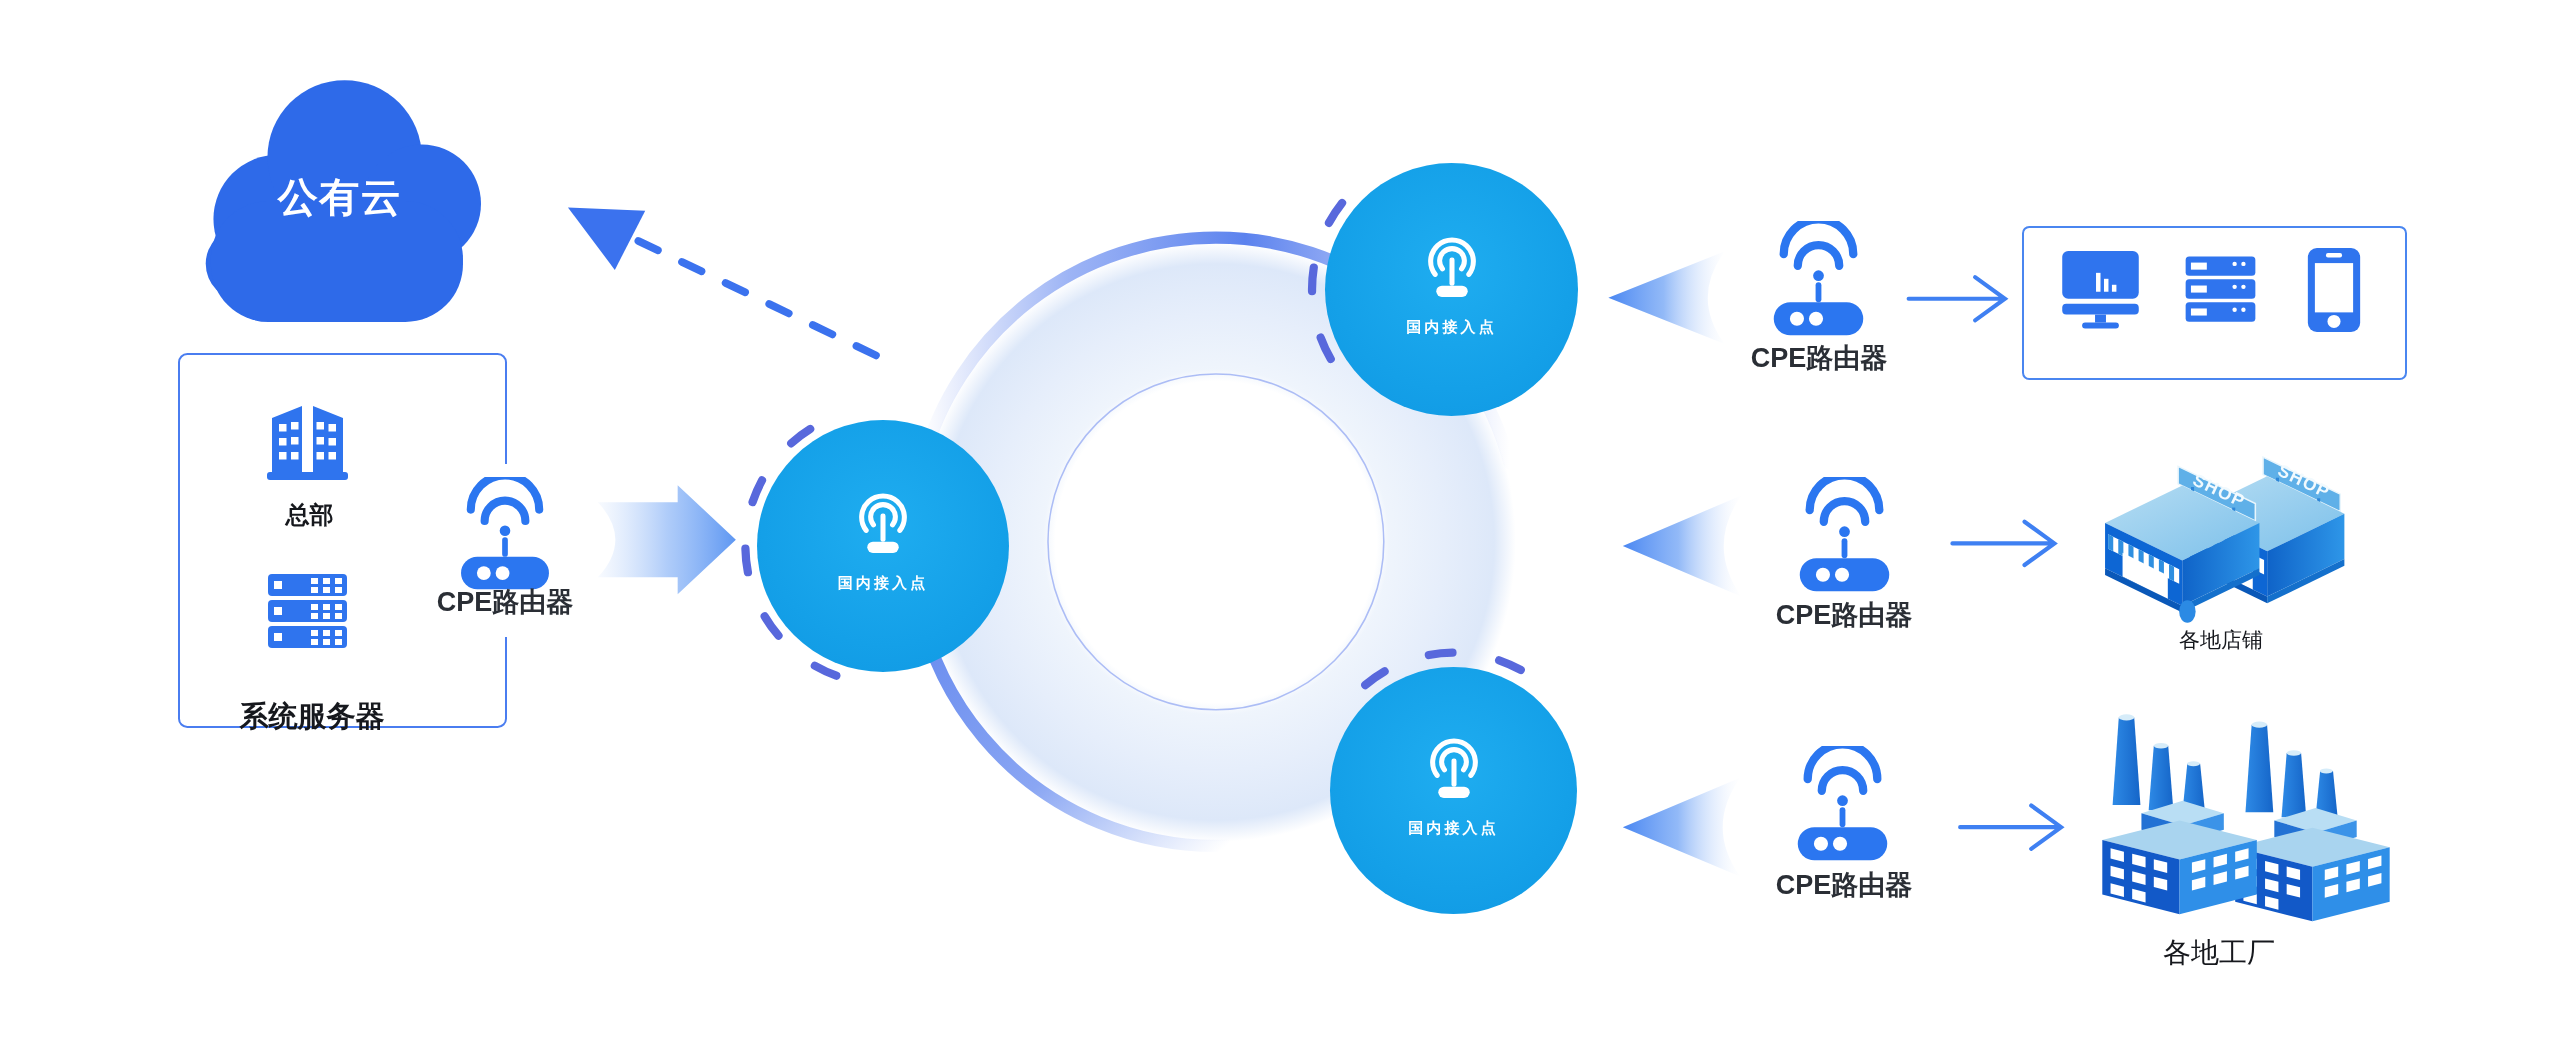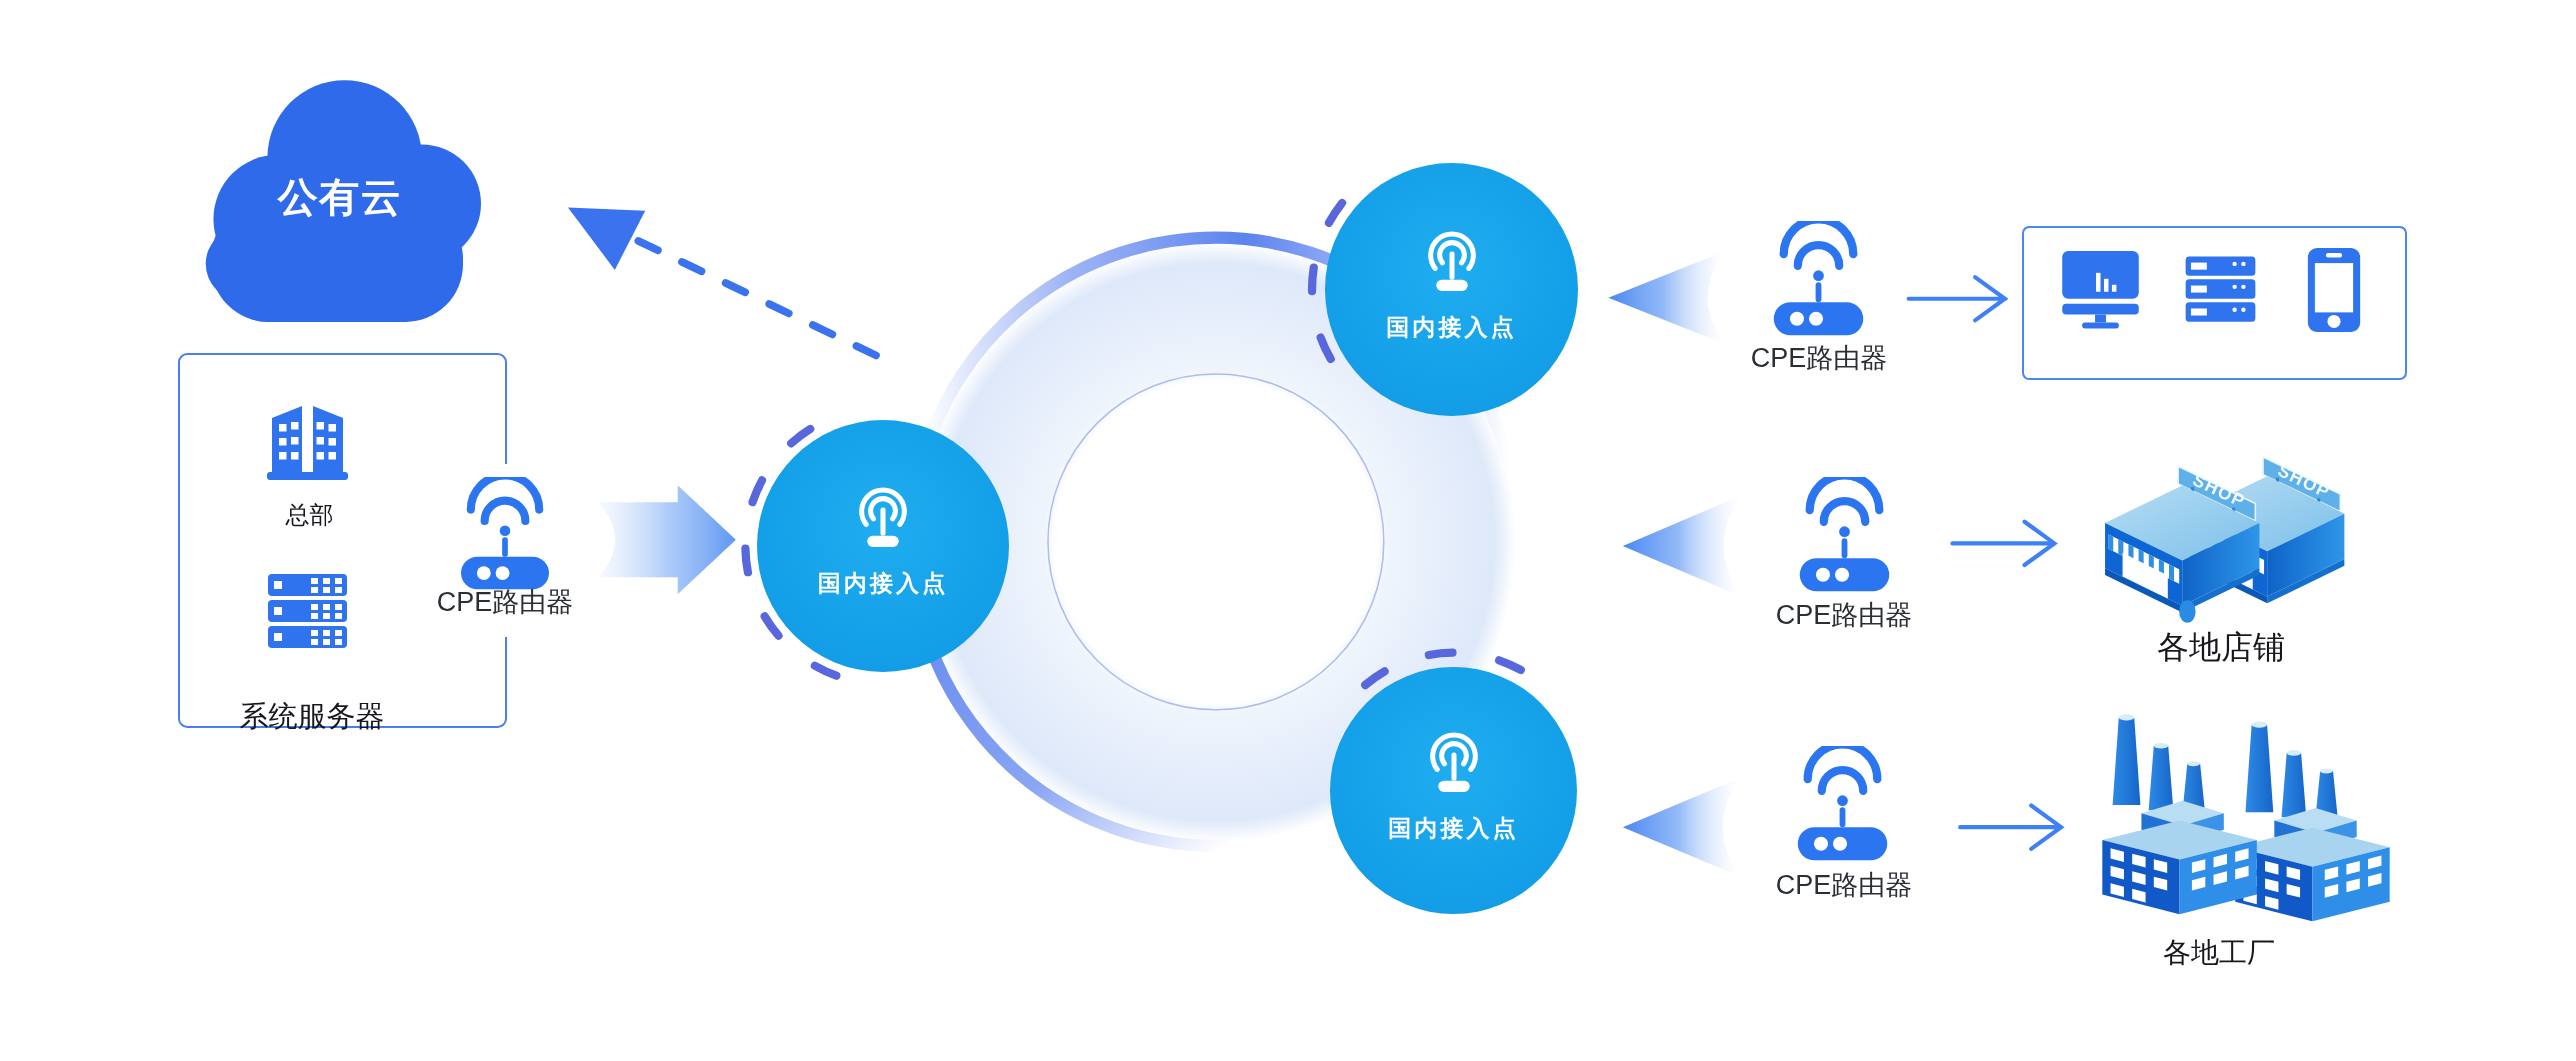--- a/index.html
+++ b/index.html
@@ -25,31 +25,31 @@
     display:flex; align-items:center; justify-content:center; z-index:3;
   }
   .core-label { color:#ffffff; font-size:45px; font-weight:bold; letter-spacing:2.1px; white-space:nowrap; }
   .ap-circle {
     position:absolute; border-radius:50%;
     background: radial-gradient(circle at 50% 42%, #1fadf0 0%, #14a0e8 62%, #0f97e2 100%);
     display:flex; flex-direction:column; align-items:center; justify-content:center;
     z-index:3;
   }
   .ap-circle svg { display:block; margin-top:-17.5px; }
-  .ap-label { color:#ffffff; font-size:23px; font-weight:bold; letter-spacing:3.1px; margin-top:20px; white-space:nowrap; }
+  .ap-label { color:#ffffff; font-size:15px; font-weight:bold; letter-spacing:3.1px; margin-top:20px; white-space:nowrap; }
   .hq-box {
     position:absolute; left:178px; top:353px; width:325px; height:371px;
     border:2.1px solid #4a7df0; border-radius:9.3px; background:#ffffff; z-index:3;
   }
   .dest-box {
     position:absolute; left:2022px; top:226px; width:381px; height:150px;
     border:2.1px solid #4a86f0; border-radius:7.2px; background:#ffffff; z-index:3;
   }
   .label-dark { position:absolute; text-align:center; color:#16181d; z-index:4; white-space:nowrap; }
-  .fw-b { font-weight:normal; }
+  .fw-b { font-weight:bold; }
   .z3 { z-index:3; } .z4 { z-index:4; }
 </style>
 </head>
 <body>
 
 <div class="canvas">
 
   <div class="annulus"></div>
 
   <svg class="layer-svg" width="2576" height="1061" viewBox="0 0 5000 2060">
@@ -376,21 +376,21 @@
         <polygon points="84.9,178.9 94.7,183.7 94.7,211.7 84.9,206.9"></polygon>
         <polygon points="104.6,188.6 114.4,193.4 114.4,221.4 104.6,216.6"></polygon>
         <polygon points="124.3,198.3 134.1,203.1 134.1,231.1 124.3,226.3"></polygon>
       </g>
       <polygon points="34,176 122,220 122,266 34,222" fill="#ffffff"></polygon>
       <polygon points="0,206 150,279 150,292 0,219" fill="#0a58b8"></polygon>
       <polygon points="150,279 300,206 300,219 150,292" fill="#1470cc"></polygon>
       <ellipse cx="160" cy="290" rx="16" ry="22" fill="#2b8ae4"></ellipse>
     </g>
   </svg>
-  <div class="label-dark" style="left:2092px; top:626px; width:258px; font-size:32px;">各地店铺</div>
+  <div class="label-dark" style="left:2092px; top:626px; width:258px; font-size:21px;">各地店铺</div>
 
   <svg class="abs z3" style="left:2092px; top:712px;" width="309" height="222" viewBox="0 0 600 430">
     <defs>
       <linearGradient id="chimGrad" x1="0" y1="0" x2="1" y2="0">
         <stop offset="0" stop-color="#2e8ae6"></stop>
           <stop offset="1" stop-color="#1565c8"></stop>
       </linearGradient>
     </defs>
 
     <g transform="translate(258,14)">

